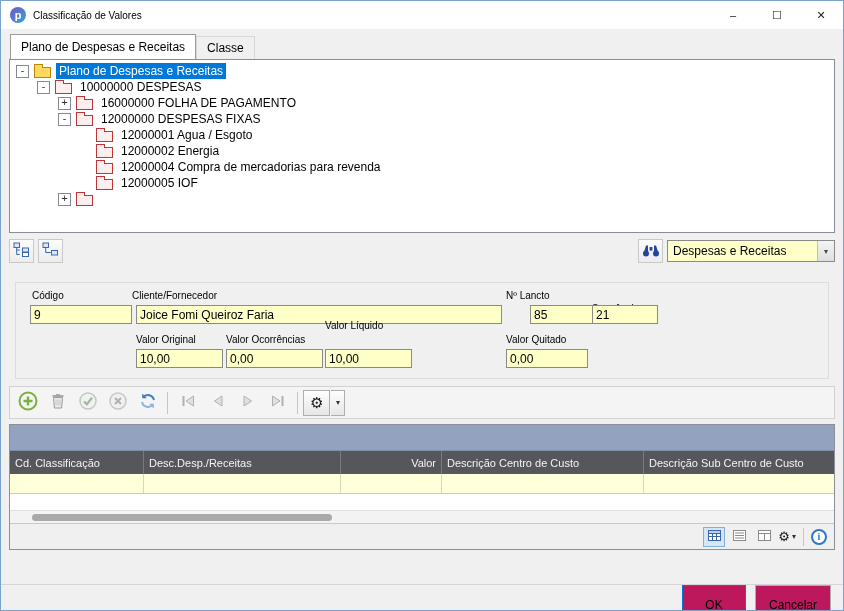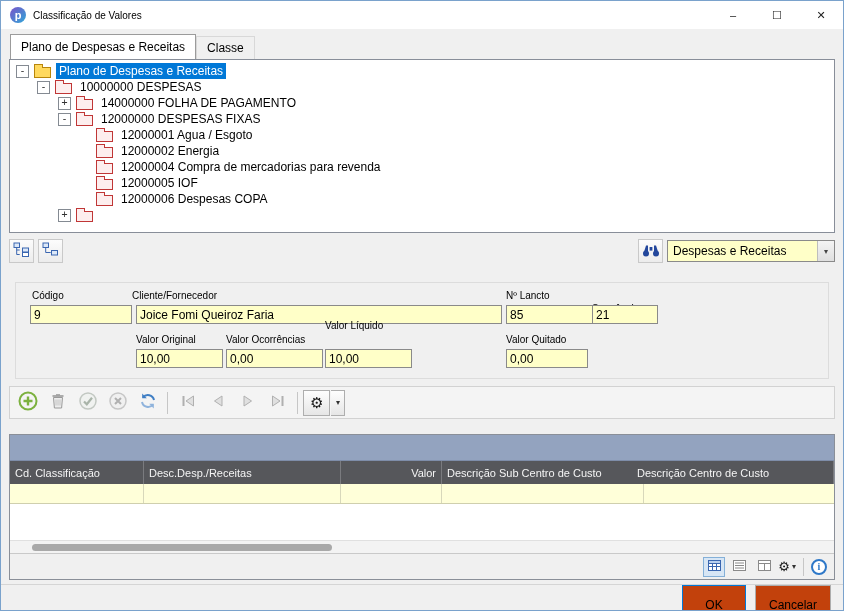--- a/index.html
+++ b/index.html
@@ -47,21 +47,21 @@
   
   .toolbar{position:absolute;top:385px;left:8px;right:8px;height:33px;border:1px solid #d2d2d2;background:#f4f4f4;display:flex;align-items:center;padding:0 3px;gap:1px}
   .tbtn{width:29px;height:27px;border:none;background:transparent;display:inline-flex;align-items:center;justify-content:center;cursor:pointer}
   .tbtn.disabled{cursor:default}
   .tsep{width:1px;height:22px;background:#c6c6c6;margin:0 4px}
   .gearbtn{height:26px;border:1px solid #aeaeae;background:linear-gradient(#fefefe,#e6e6e6);display:inline-flex;align-items:center;cursor:pointer;padding:0 6px;font-family:inherit}
   .gear-glyph{font-size:15px;line-height:1;color:#1a1a1a}
   .gearcaret{width:14px;height:26px;border:1px solid #aeaeae;border-left:none;background:linear-gradient(#fefefe,#e6e6e6);font-size:8px;display:inline-flex;align-items:center;justify-content:center;cursor:pointer;font-family:inherit;color:#333}
 
   
-  .gridwrap{position:absolute;top:433px;left:8px;right:8px;height:146px;border:1px solid #8a8f98;background:#fff;display:flex;flex-direction:column}
+  .gridwrap{position:absolute;top:423px;left:8px;right:8px;height:126px;border:1px solid #8a8f98;background:#fff;display:flex;flex-direction:column}
   .grid-band{height:26px;background:var(--grid-band-bg,#93a3bf);border-bottom:1px solid #7e8da9;flex:none}
   .grid-header{height:23px;background:var(--grid-header-bg,#56575b);display:flex;flex:none;color:#f4f4f4;font-size:11px;align-items:stretch}
   .hcell{display:flex;align-items:center;padding:0 5px;border-right:1px solid #7a7b7f;white-space:nowrap;overflow:hidden;cursor:pointer}
   .c0{width:134px}.c1{width:197px}.c2{width:101px;justify-content:flex-end}.c3{width:202px}.c4{flex:1;border-right:none}
   .grid-row{height:20px;display:flex;flex:none;background:var(--row-bg,#ffffd9);border-bottom:1px solid #cfcfae;font-size:11px}
   .rcell{border-right:1px solid #d8d8bb;padding:0 5px}
   .rc4{border-right:none}
   .grid-body{flex:1;background:#fff}
   .hscroll{height:13px;background:#f3f3f3;border-top:1px solid #e0e0e0;position:relative;flex:none;cursor:pointer}
   .hthumb{position:absolute;left:22px;top:3px;width:300px;height:7px;border-radius:4px;background:#a9a9a9;cursor:grab}
@@ -69,21 +69,21 @@
   .vbtn{width:22px;height:20px;border:1px solid transparent;background:transparent;display:inline-flex;align-items:center;justify-content:center;cursor:pointer}
   .vbtn.active{background:#d7e6f5;border-color:#84b0d8}
   .statgear{display:inline-flex;align-items:center;border:none;background:transparent;cursor:pointer;font-family:inherit;gap:2px}
   .statgear .gear-glyph{font-size:13px}
   .statcaret{font-size:8px;color:#333}
   .ssep{width:1px;height:18px;background:#c6c6c6;margin:0 4px}
   .info-icon{width:16px;height:16px;border-radius:50%;border:2px solid #2e78c8;color:#2e78c8;font-size:10px;font-weight:bold;display:inline-flex;align-items:center;justify-content:center;font-family:"Liberation Serif",serif;cursor:pointer;background:#fff}
 
   
   .footer{position:absolute;left:0;right:0;bottom:0;height:26px;background:#f0f0f0;border-top:1px solid #d5d5d5;display:flex;align-items:center;justify-content:flex-end;gap:9px;padding:0 12px}
-  .btn{height:22px;border:1px solid #adadad;background:#c2410c;font-family:inherit;font-size:12px;padding:12px 10px;min-width:64px;cursor:pointer}
+  .btn{height:22px;border:1px solid #adadad;background:#be185d;font-family:inherit;font-size:12px;padding:12px 10px;min-width:64px;cursor:pointer}
   .btn.default{border-color:#0078d7}
   .btn.cancel{min-width:76px}
 </style>
 </head>
 <body>
 
 <div class="window">
 
   <div class="titlebar">
     <span class="app-icon">p</span>
@@ -107,21 +107,21 @@
       <span class="tlabel selected">Plano de Despesas e Receitas</span>
     </div>
     <div class="tree-row lv1">
       <span class="exp">-</span>
       <span class="folder red"></span>
       <span class="tlabel">10000000 DESPESAS</span>
     </div>
     <div class="tree-row lv2">
       <span class="exp">+</span>
       <span class="folder red"></span>
-      <span class="tlabel">14000000 FOLHA DE PAGAMENTO</span>
+      <span class="tlabel">16000000 FOLHA DE PAGAMENTO</span>
     </div>
     <div class="tree-row lv2">
       <span class="exp">-</span>
       <span class="folder red"></span>
       <span class="tlabel">12000000 DESPESAS FIXAS</span>
     </div>
     <div class="tree-row lv3">
       <span class="folder red"></span>
       <span class="tlabel">12000001 Agua / Esgoto</span>
     </div>
@@ -129,24 +129,20 @@
       <span class="folder red"></span>
       <span class="tlabel">12000002 Energia</span>
     </div>
     <div class="tree-row lv3">
       <span class="folder red"></span>
       <span class="tlabel">12000004 Compra de mercadorias para revenda</span>
     </div>
     <div class="tree-row lv3">
       <span class="folder red"></span>
       <span class="tlabel">12000005 IOF</span>
-    </div>
-    <div class="tree-row lv3">
-      <span class="folder red"></span>
-      <span class="tlabel">12000006 Despesas COPA</span>
     </div>
     <div class="tree-row lv2">
       <span class="exp">+</span>
       <span class="folder red"></span>
       <span class="tlabel"></span>
     </div>
   </div>
 
   <div class="treebar">
     <button class="sbtn">
@@ -182,21 +178,21 @@
   </div>
 
   <div class="formpanel">
     <label class="flabel" style="left:16px;top:7px">Código</label>
     <input class="ffield" style="left: 14px; top: 22px; width: 102px;" value="9">
 
     <label class="flabel" style="left:116px;top:7px">Cliente/Fornecedor</label>
     <input class="ffield" style="left: 120px; top: 22px; width: 366px;" value="Joice Fomi Queiroz Faria">
 
     <label class="flabel" style="left:490px;top:7px">Nº Lancto</label>
-    <input class="ffield" style="left: 490px; top: 22px; width: 94px;" value="85">
+    <input class="ffield" style="left: 514px; top: 22px; width: 94px;" value="85">
 
     <label class="flabel" style="left:576px;top:20px">Sequência</label>
     <input class="ffield" style="left: 576px; top: 22px; width: 66px;" value="21">
 
     <label class="flabel" style="left:120px;top:51px">Valor Original</label>
     <input class="ffield" style="left: 120px; top: 66px; width: 87px;" value="10,00">
 
     <label class="flabel" style="left:210px;top:51px">Valor Ocorrências</label>
     <input class="ffield" style="left: 210px; top: 66px; width: 97px;" value="0,00">
 
@@ -271,22 +267,22 @@
     </button>
     <button class="gearcaret">▾</button>
   </div>
 
   <div class="gridwrap">
     <div class="grid-band"></div>
     <div class="grid-header">
       <div class="hcell c0">Cd. Classificação</div>
       <div class="hcell c1">Desc.Desp./Receitas</div>
       <div class="hcell c2">Valor</div>
+      <div class="hcell c3">Descrição Centro de Custo</div>
       <div class="hcell c4">Descrição Sub Centro de Custo</div>
-      <div class="hcell c3">Descrição Centro de Custo</div>
     </div>
     <div class="grid-row">
       <div class="rcell c0"></div>
       <div class="rcell c1"></div>
       <div class="rcell c2"></div>
       <div class="rcell c3"></div>
       <div class="rcell c4 rc4"></div>
     </div>
     <div class="grid-body"></div>
     <div class="hscroll">

